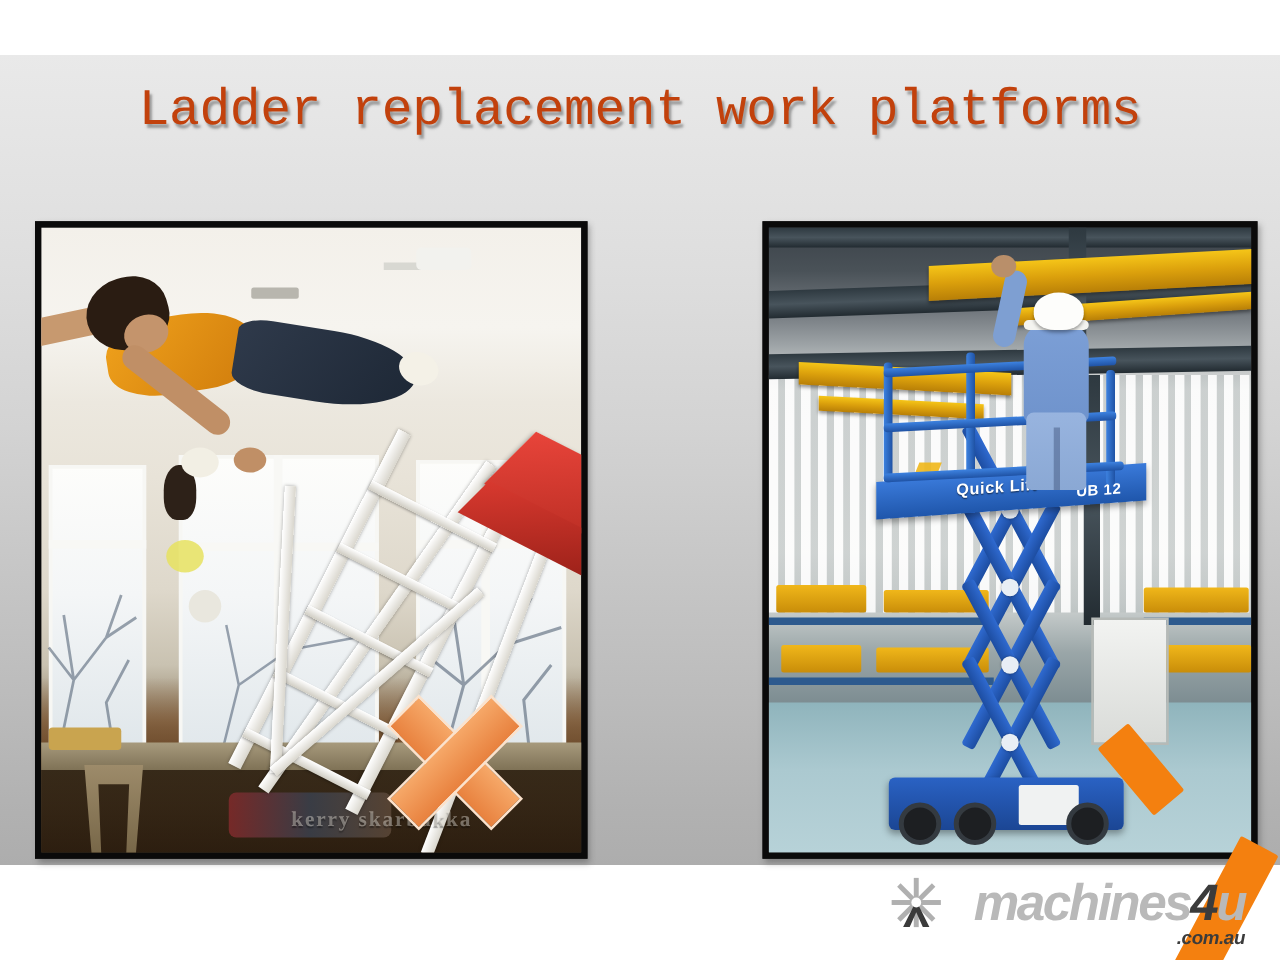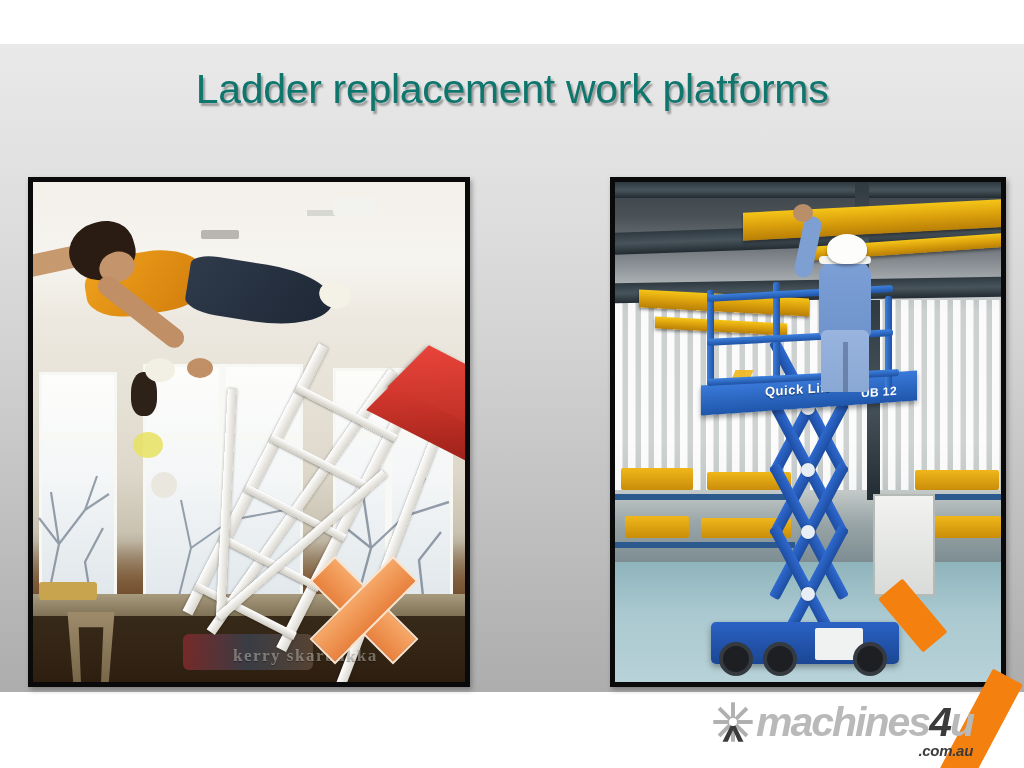--- a/index.html
+++ b/index.html
@@ -47,25 +47,25 @@
         #adadad 100%);
   }
 
   
   .slide-title {
     position: absolute;
     left: 0;
     top: 66px;
     width: 1024px;
     text-align: center;
-    font-family: Liberation Sans, sans-serif;
+    font-family: Liberation Mono, monospace;
     font-size: 41px;
     font-weight: 400;
     letter-spacing: -0.3px;
-    color: #0f766e;
+    color: #c2410c;
     text-shadow: 2px 3px 2px rgba(90,90,90,0.55);
     white-space: nowrap;
   }
 
   
   .photo-frame {
     position: absolute;
     border: 5px solid #0a0a0a;
     box-shadow: 2px 3px 5px rgba(70,70,70,0.45);
     overflow: hidden;
@@ -606,20 +606,21 @@
   }
   #logo-star { width: 42px; height: 42px; margin-right: 2px; }
   #logo-wordmark {
     position: relative;
     font-family: "Liberation Sans", sans-serif;
     font-size: 41px;
     font-weight: 700;
     font-style: italic;
     letter-spacing: -2px;
     line-height: 1;
+    margin-left: 23px;
   }
   .logo-light { color: #b9b9b9; }
   .logo-dark  { color: #3b3b3b; }
   #logo-tld {
     position: absolute;
     right: 0;
     bottom: -15px;
     font-family: "Liberation Sans", sans-serif;
     font-size: 15px;
     font-weight: 700;

